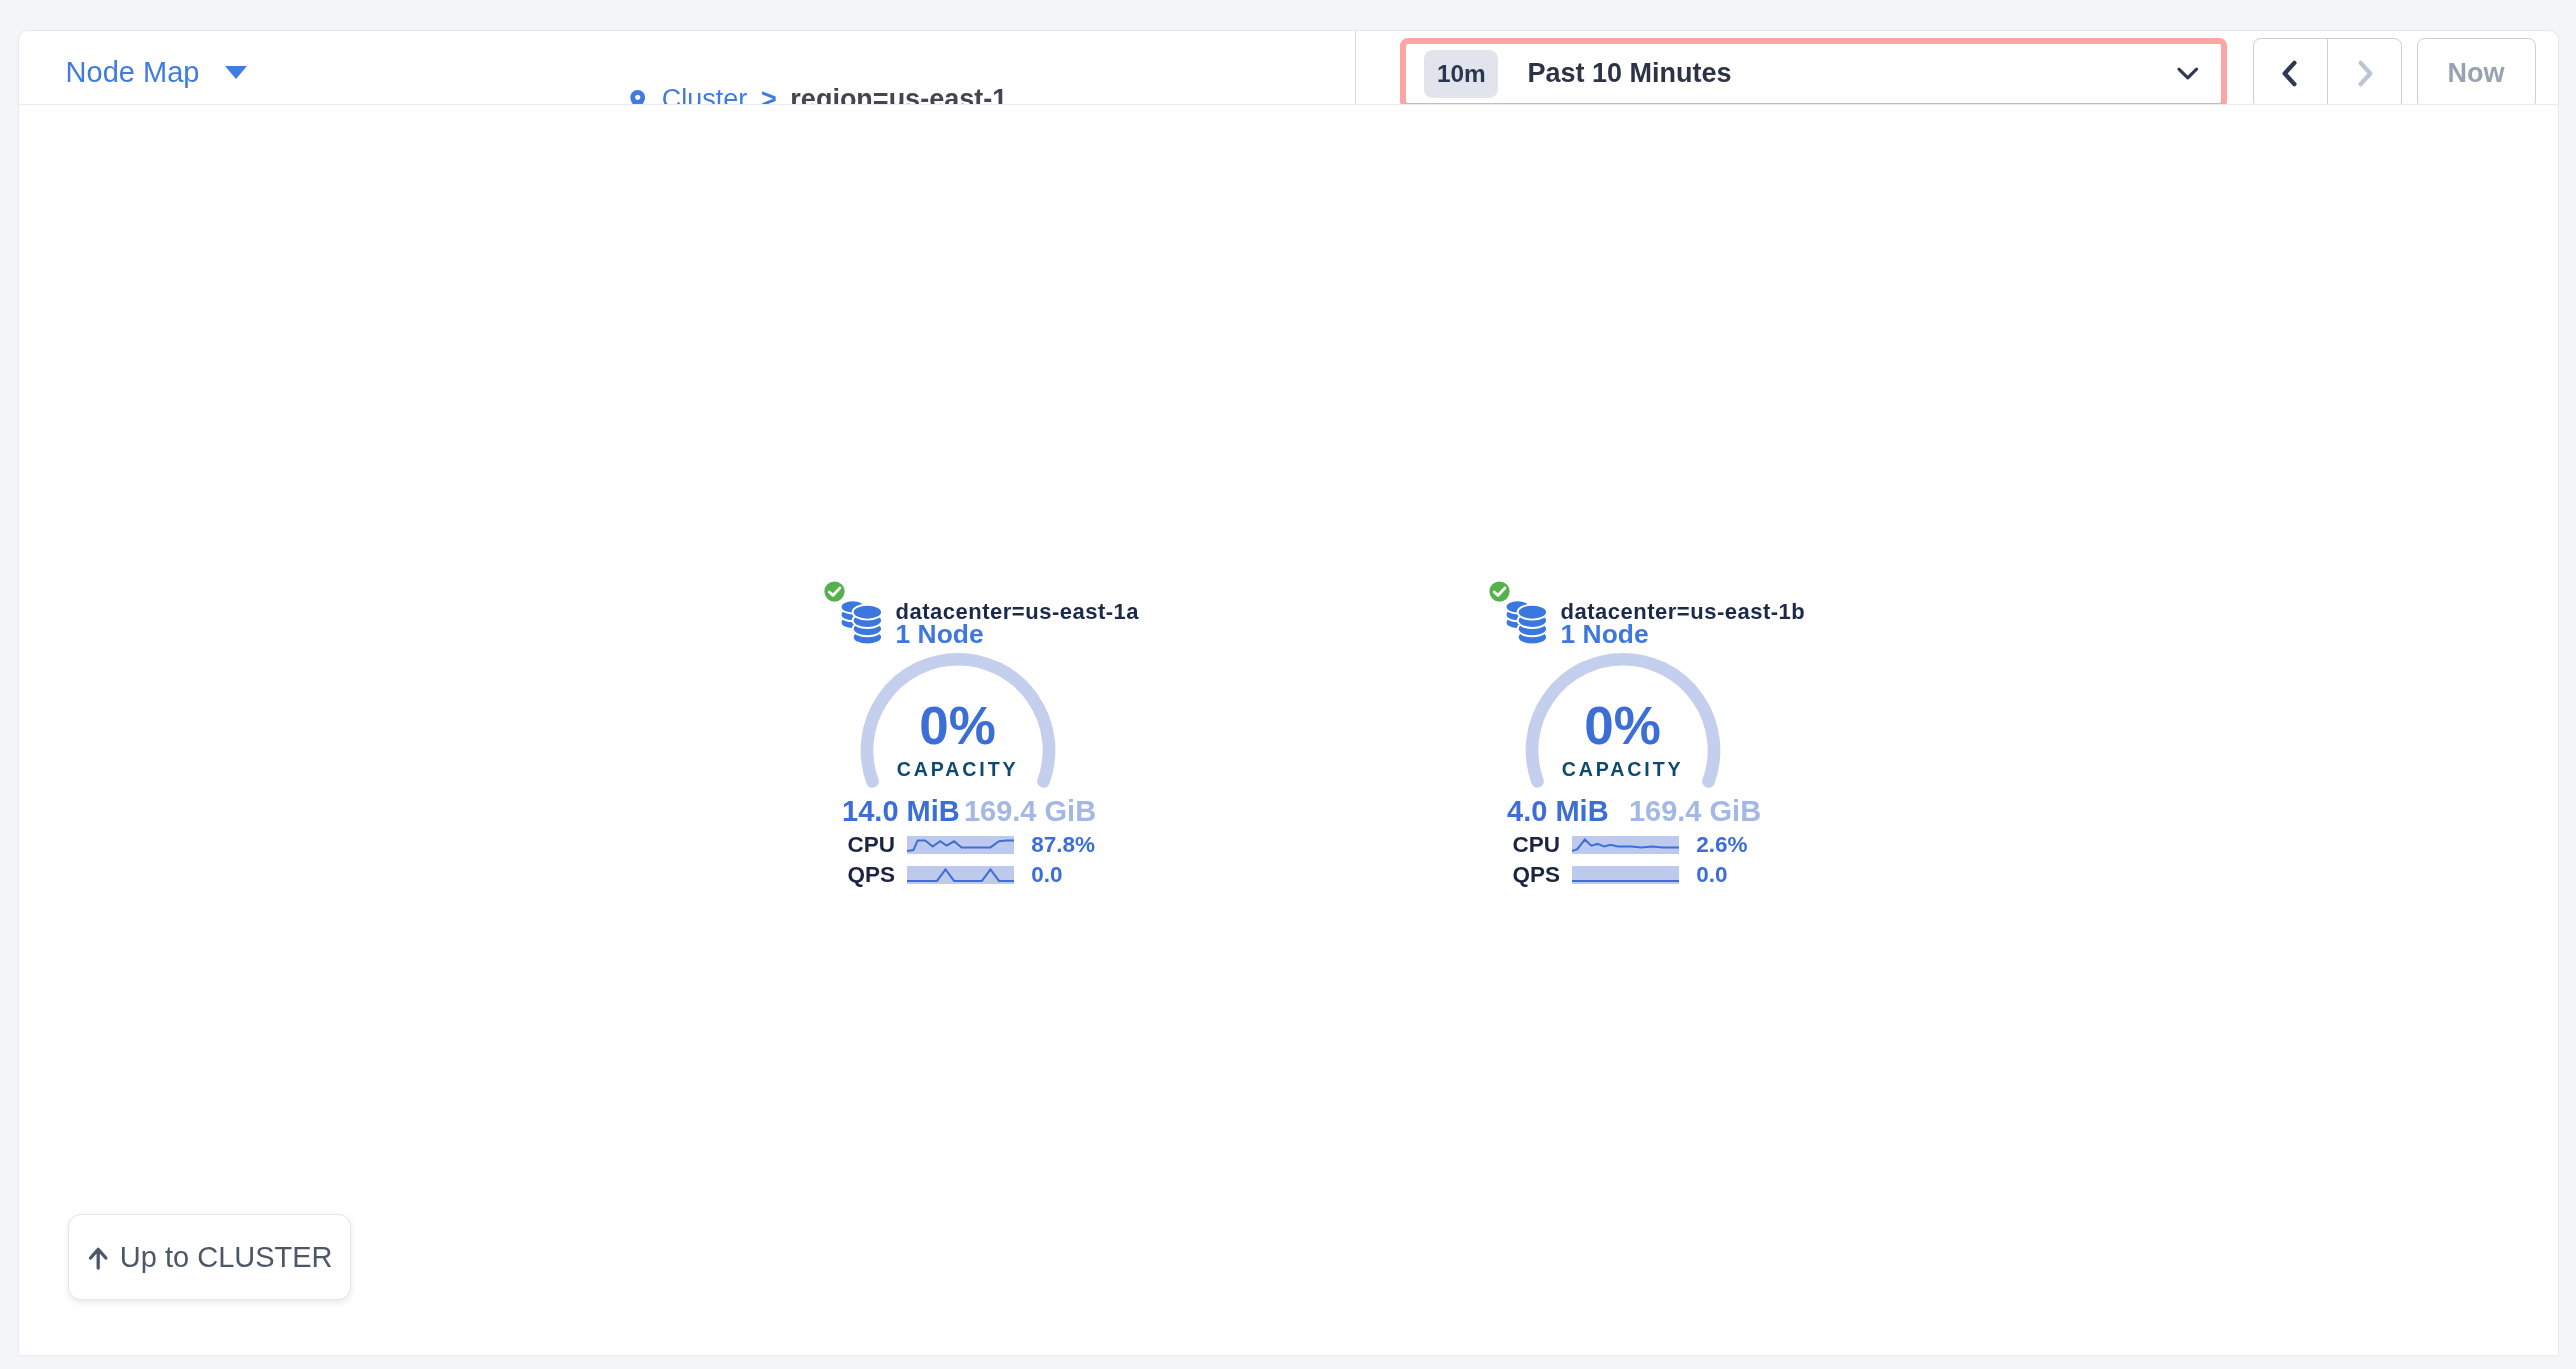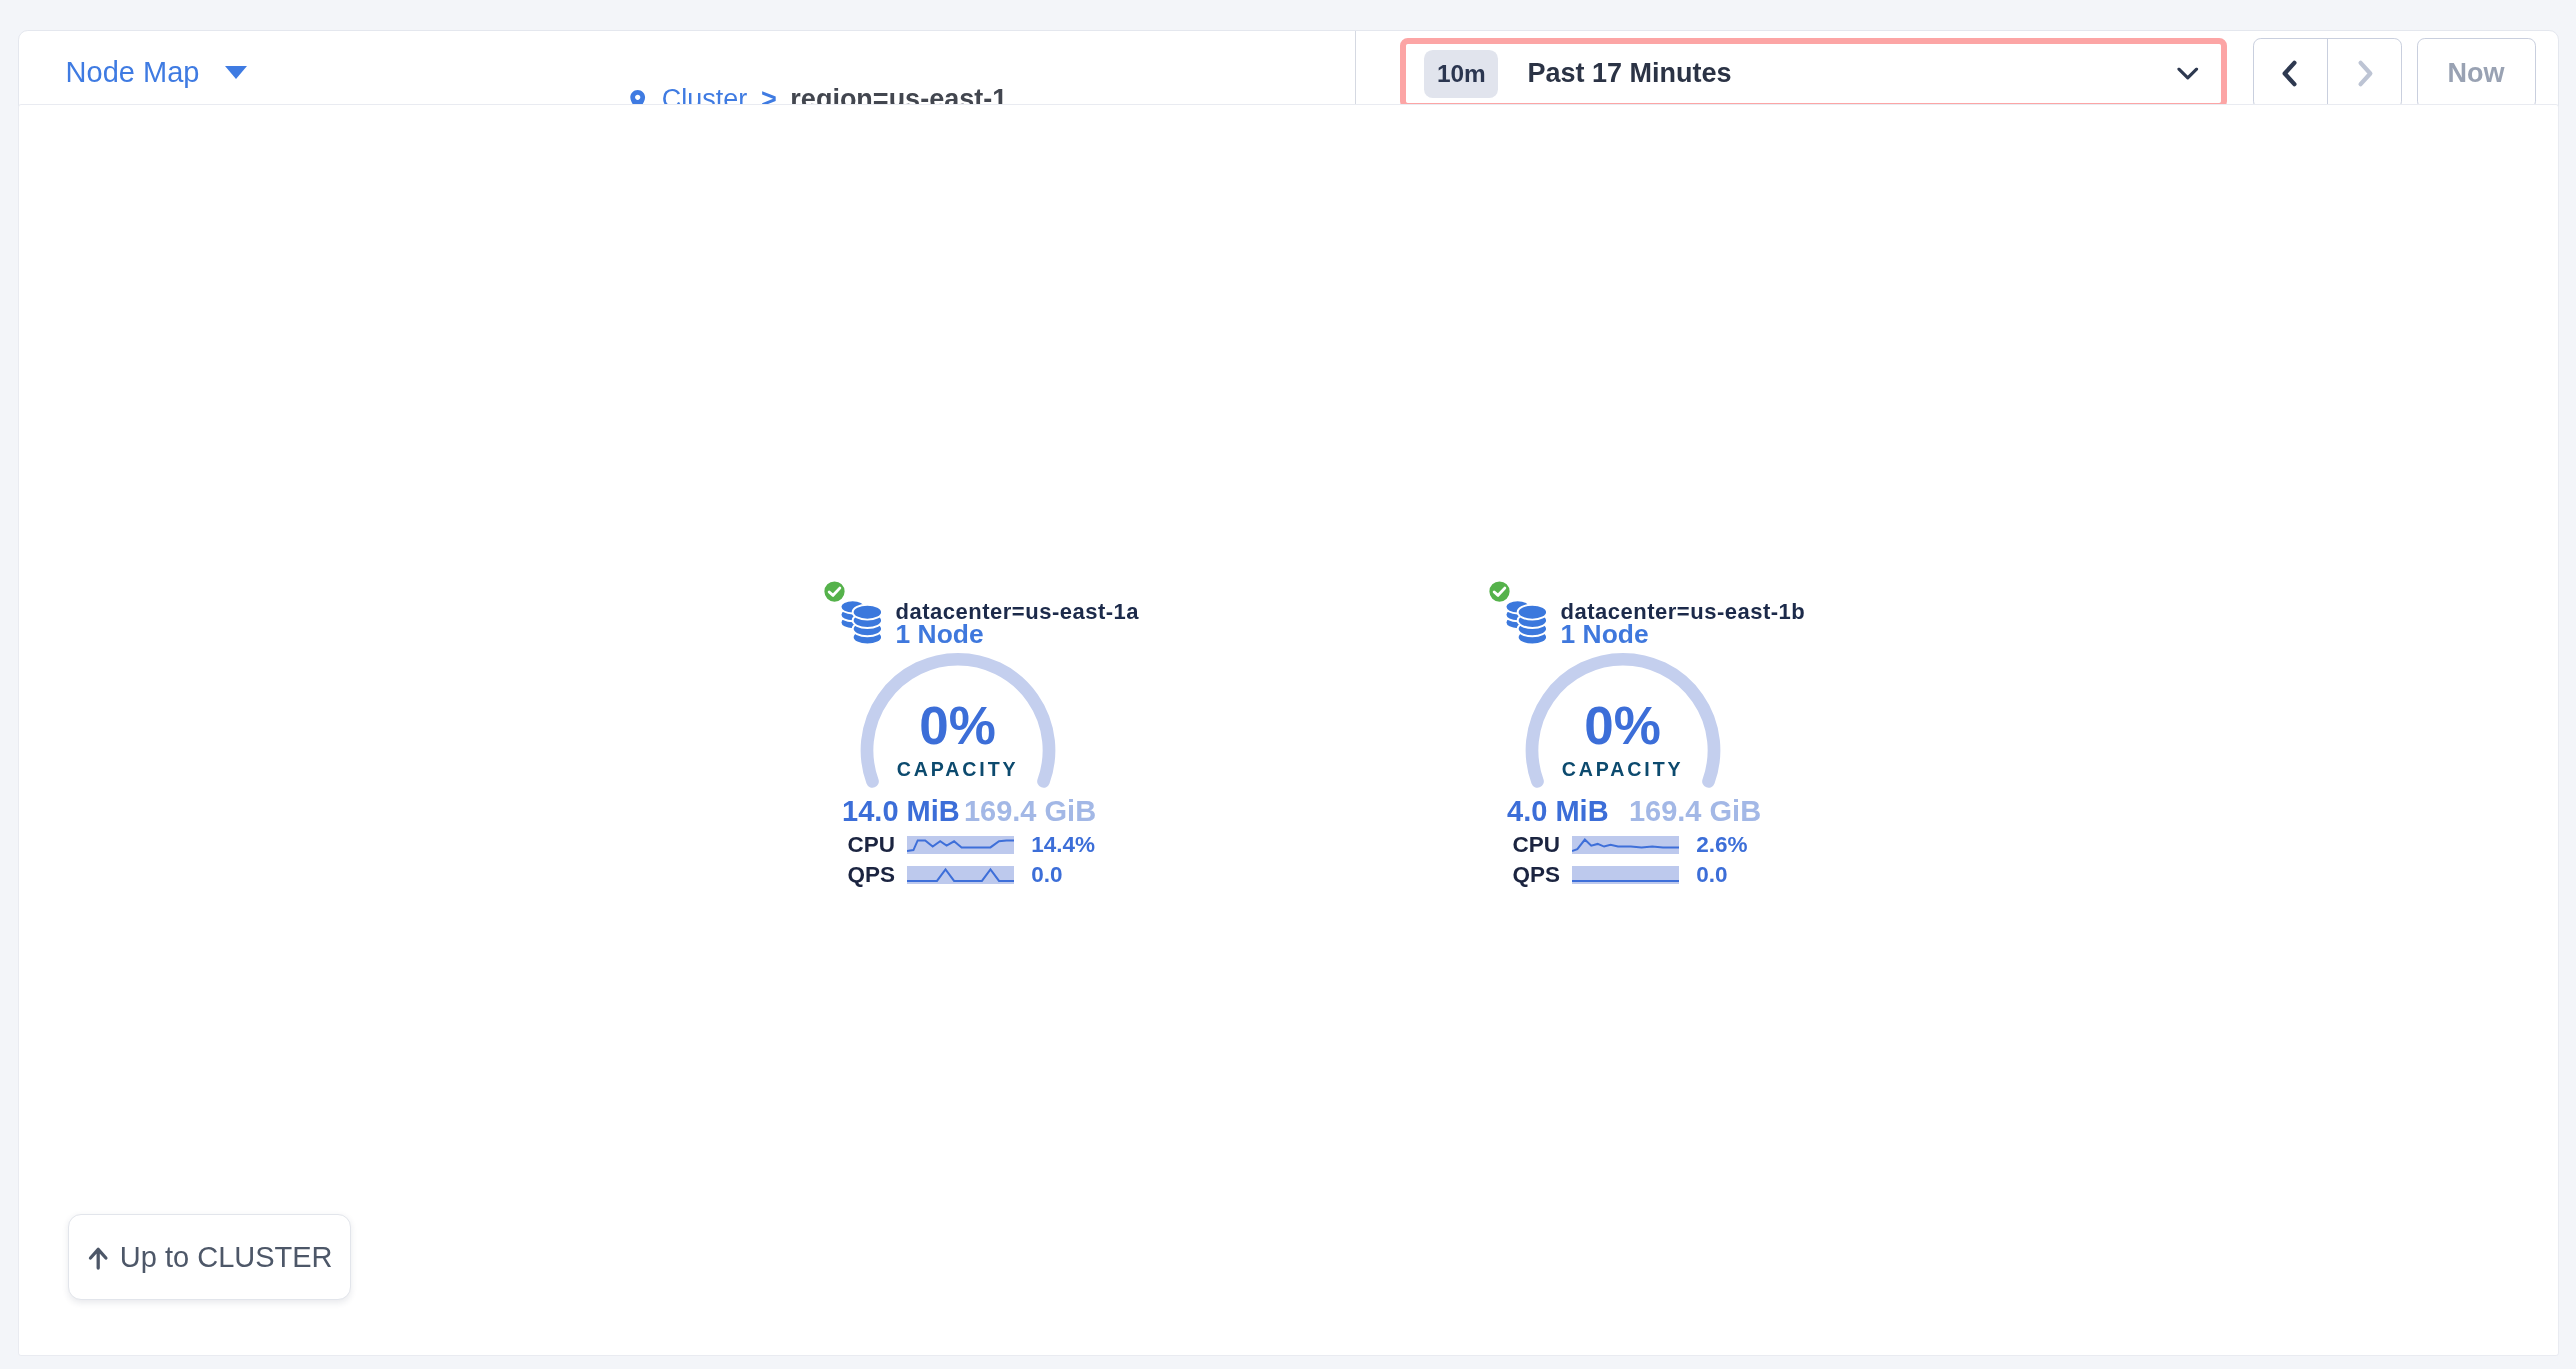--- a/index.html
+++ b/index.html
@@ -126,21 +126,21 @@
     </svg>
     <a class="crumb-root">Cluster</a>
     <span class="crumb-sep">&gt;</span>
     <span class="crumb-current">region=us-east-1</span>
   </div>
 
   <div class="topbar-divider"></div>
 
   <div class="time-select">
     <span class="time-badge">10m</span>
-    <span class="time-label">Past 17 Minutes</span>
+    <span class="time-label">Past 10 Minutes</span>
     <svg class="time-chevron" width="23.5" height="13.7" viewBox="0 0 24 14">
       <polyline points="3,2 12,11 21,2" fill="none" stroke="#2e3950" stroke-width="3.2" stroke-linecap="round" stroke-linejoin="round"></polyline>
     </svg>
   </div>
 
   <div class="nav-arrows">
     <button class="arrow-btn">
       <svg width="29" height="35" viewBox="0 0 30 36">
         <polyline points="19,7 9,18 19,29" fill="none" stroke="#2e3950" stroke-width="4.5" stroke-linecap="round" stroke-linejoin="round"></polyline>
       </svg>
@@ -182,21 +182,21 @@
     <div class="cap-word">CAPACITY</div>
     <div class="cap-row">
       <span class="cap-used">14.0 MiB</span>
       <span class="cap-avail">169.4 GiB</span>
     </div>
     <div class="metric-row metric-cpu">
       <span class="m-label">CPU</span>
       <svg class="spark" viewBox="0 0 100 20" preserveAspectRatio="none">
         <polyline points="0,17 6,16 10,5 17,5 24,12 31,6 37,11 44,6 51,13 78,13 86,6 93,5 100,5"></polyline>
       </svg>
-      <span class="m-value">14.4%</span>
+      <span class="m-value">87.8%</span>
     </div>
     <div class="metric-row metric-qps">
       <span class="m-label">QPS</span>
       <svg class="spark" viewBox="0 0 100 20" preserveAspectRatio="none">
         <polyline points="0,17 28,17 36,4 44,17 70,17 78,4 86,17 100,17"></polyline>
       </svg>
       <span class="m-value">0.0</span>
     </div>
   </div>
 

